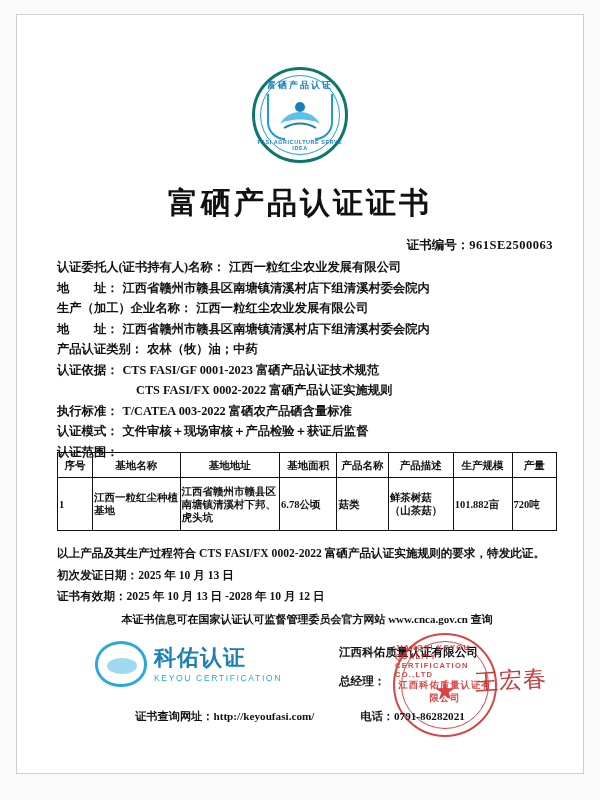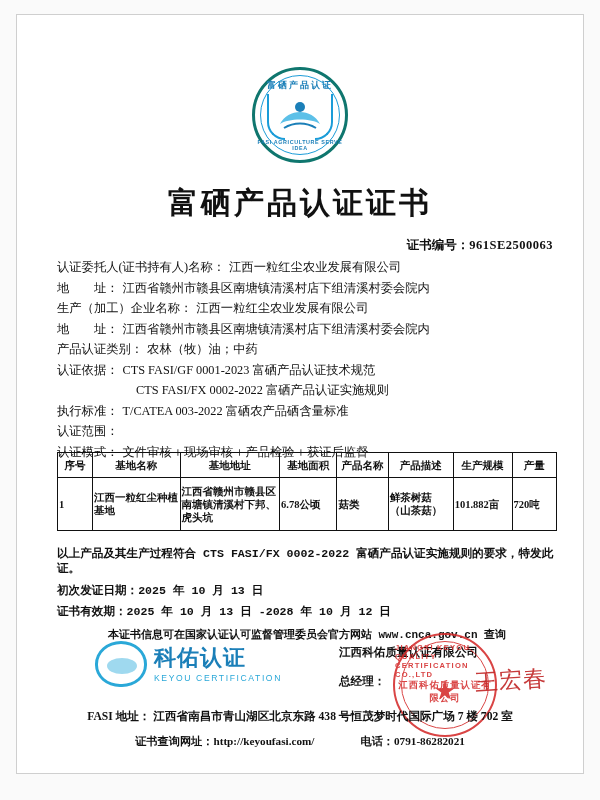--- a/index.html
+++ b/index.html
@@ -128,21 +128,21 @@
     left: 40px;
     top: 245px;
     width: 500px;
     font-family: "Liberation Serif", serif;
   }
   .row {
     display: flex;
     align-items: center;
     margin-bottom: 5.5px;
     font-size: 12.3px;
-    font-weight: normal;
+    font-weight: bold;
     color: #111;
     line-height: 15px;
   }
   .row .lbl {
     white-space: nowrap;
     flex: 0 0 auto;
   }
   .row .val {
     margin-left: 4px;
     color: #111;
@@ -180,21 +180,21 @@
   .c6 { width: 66px; }
   .c7 { width: 58px; }
   .c8 { width: 44px; margin-left: 36px; }
 
   
   .after-tbl {
     position: absolute;
     left: 40px;
     top: 531px;
     width: 500px;
-    font-family: Liberation Mono, monospace;
+    font-family: Liberation Serif, serif;
     font-size: 11.6px;
     font-weight: bold;
     color: #111;
   }
   .after-tbl .p1 { margin-bottom: 7px; line-height: 15px; }
   .dates {
     display: flex;
     margin-bottom: 6px;
   }
   .dates .d1 { width: 250px; }
@@ -394,26 +394,26 @@
         <span class="val">CTS FASI/GF 0001-2023 富硒产品认证技术规范</span>
       </div>
       <div class="row indent">
         <span class="val">CTS FASI/FX 0002-2022 富硒产品认证实施规则</span>
       </div>
       <div class="row">
         <span class="lbl">执行标准：</span>
         <span class="val">T/CATEA 003-2022 富硒农产品硒含量标准</span>
       </div>
       <div class="row">
+        <span class="lbl">认证模式：</span>
+        <span class="val">文件审核＋现场审核＋产品检验＋获证后监督</span>
+      </div>
+      <div class="row">
         <span class="lbl">认证范围：</span>
         <span class="val"></span>
-      </div>
-      <div class="row">
-        <span class="lbl">认证模式：</span>
-        <span class="val">文件审核＋现场审核＋产品检验＋获证后监督</span>
       </div>
     </div>
 
     <div class="tbl-wrap">
       <table>
         <thead>
           <tr>
             <th class="c1">序号</th>
             <th class="c2">基地名称</th>
             <th class="c3">基地地址</th>
@@ -471,21 +471,20 @@
       <div class="red-seal">
         <div class="red-seal-top">JIANGXI KEYOU QUALITY CERTIFICATION CO.,LTD</div>
         <div class="red-star">★</div>
         <div class="red-seal-mid">江西科佑质量认证有限公司</div>
       </div>
 
       <div class="signature">王宏春</div>
     </div>
 
     <div class="footer">
-      <div class="f1">FASI 地址：  江西省南昌市青山湖区北京东路 438 号恒茂梦时代国际广场 7 楼 702 室</div>
       <div class="f2">
         <div>
           <span>证书查询网址：</span><span>http://keyoufasi.com/</span>
         </div>
         <div>
           <span>电话：</span><span>0791-86282021</span>
         </div>
       </div>
     </div>
 

